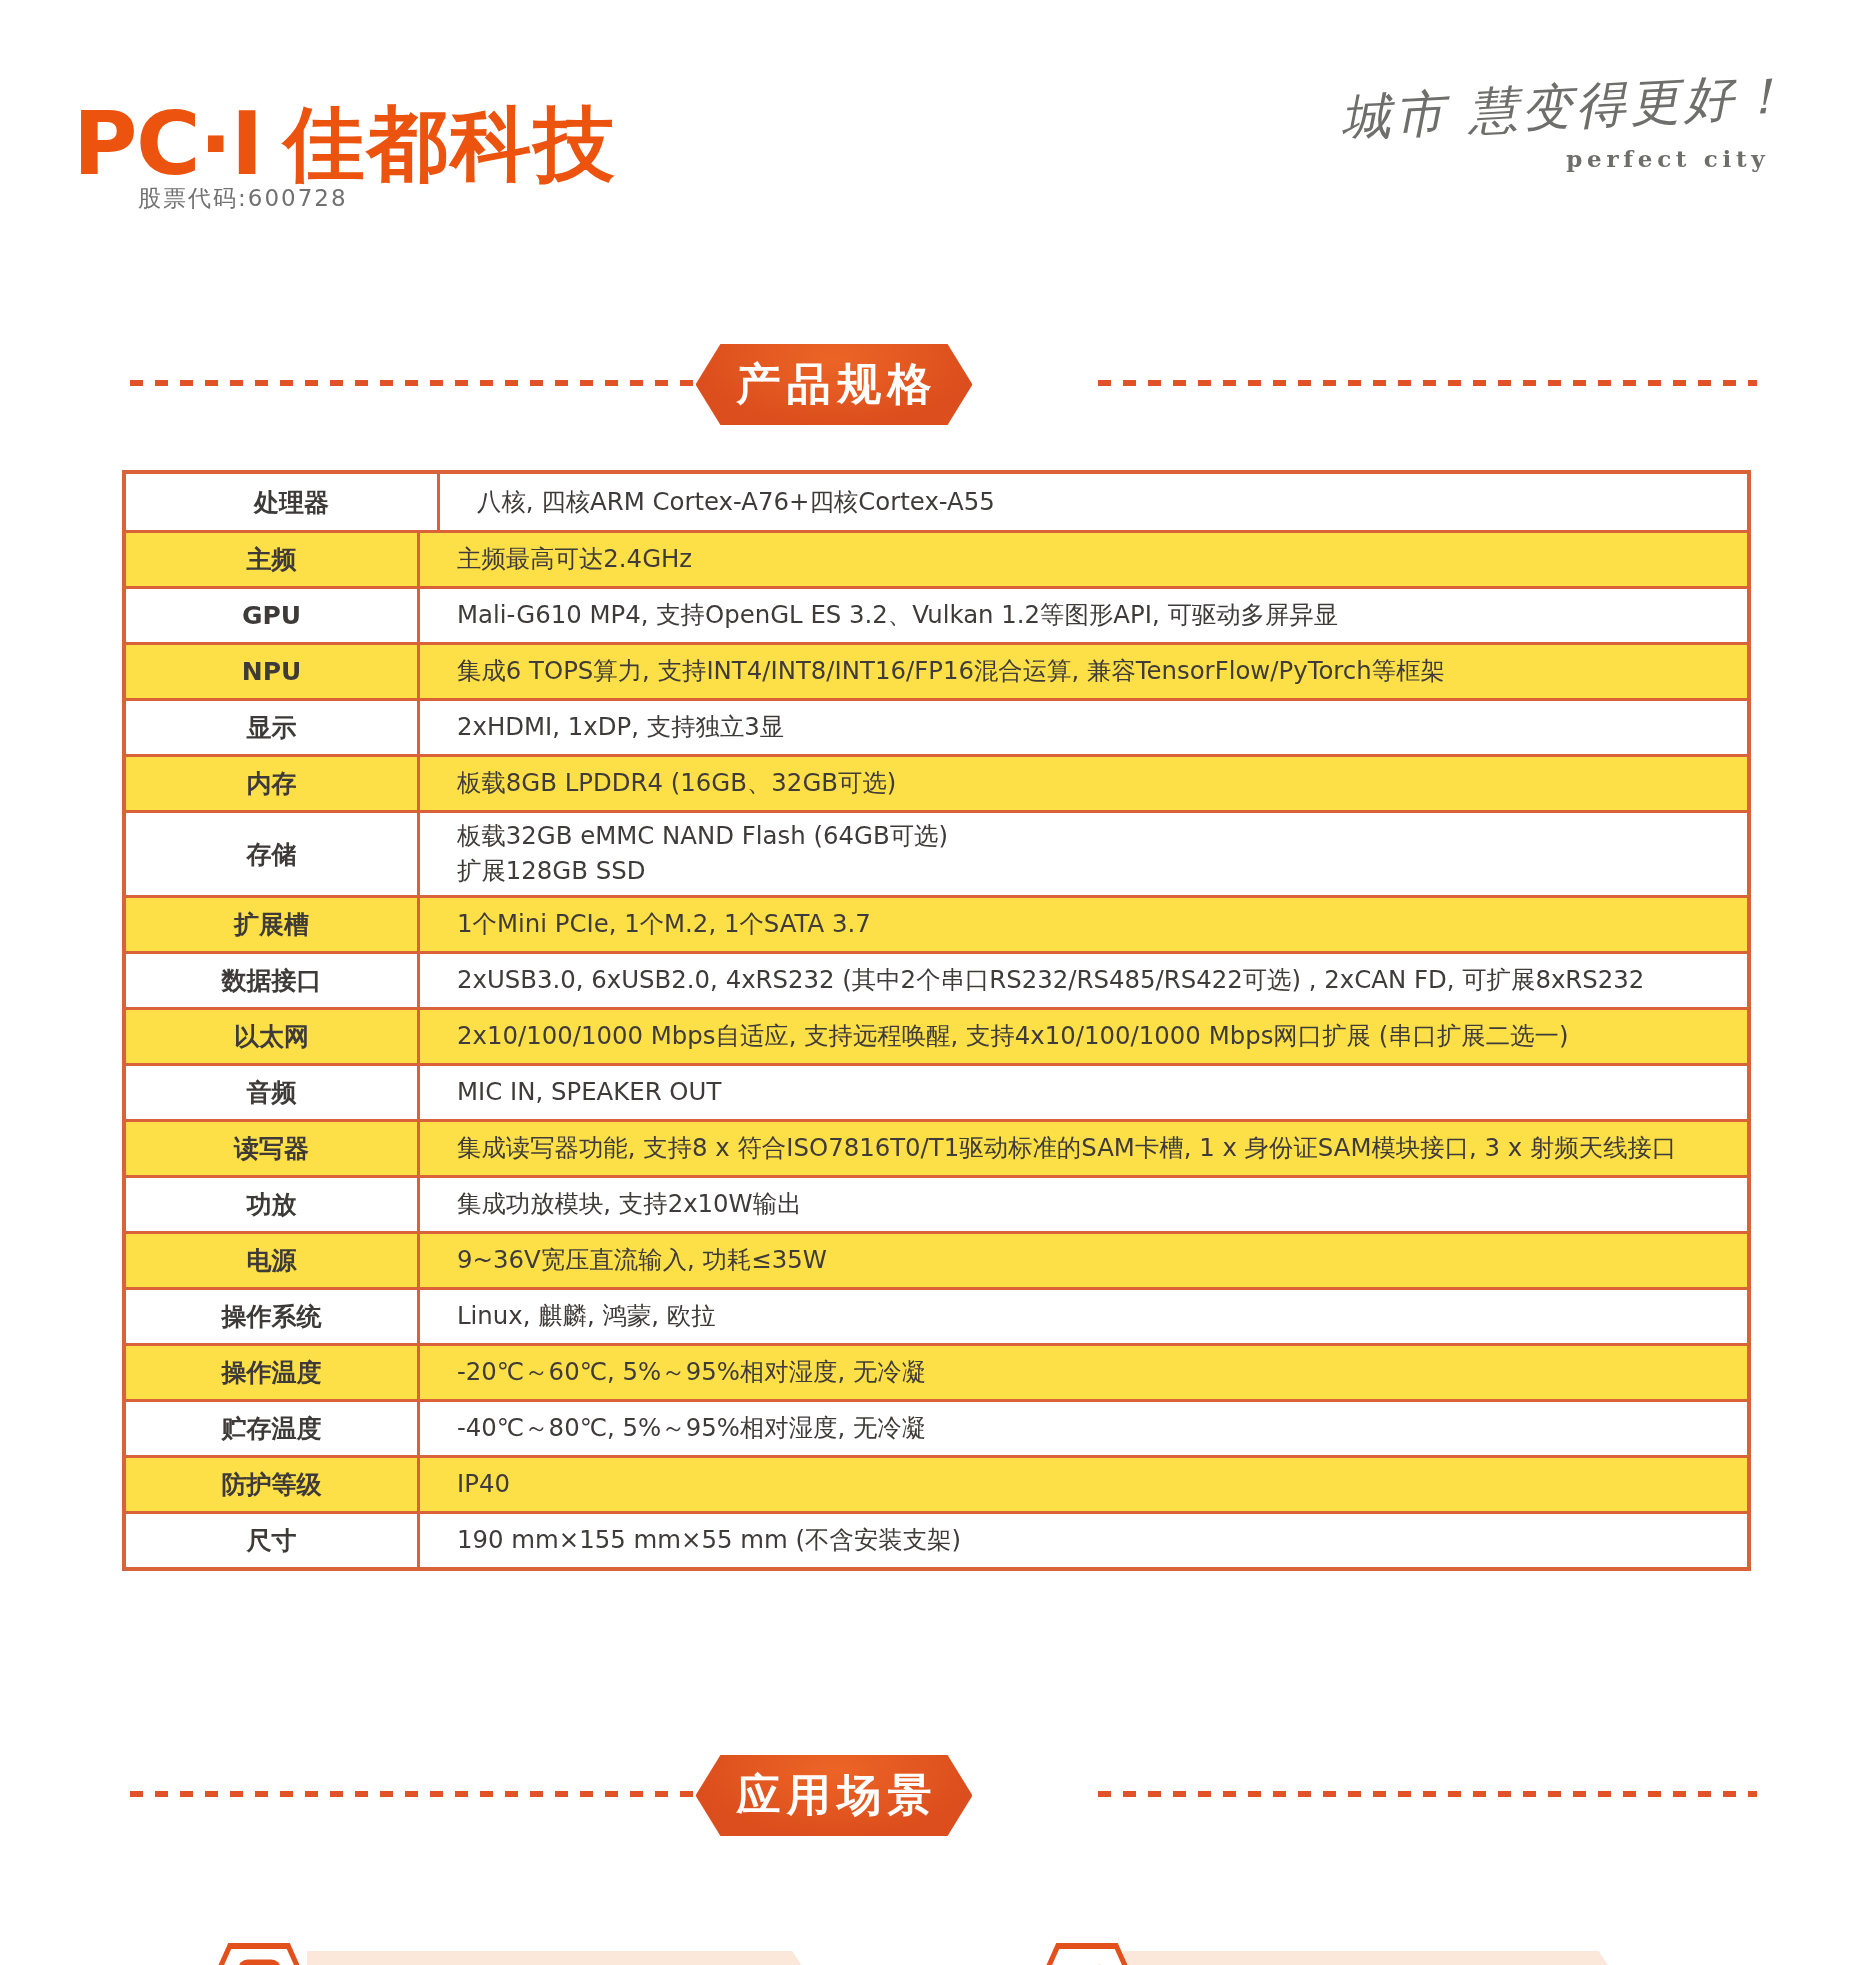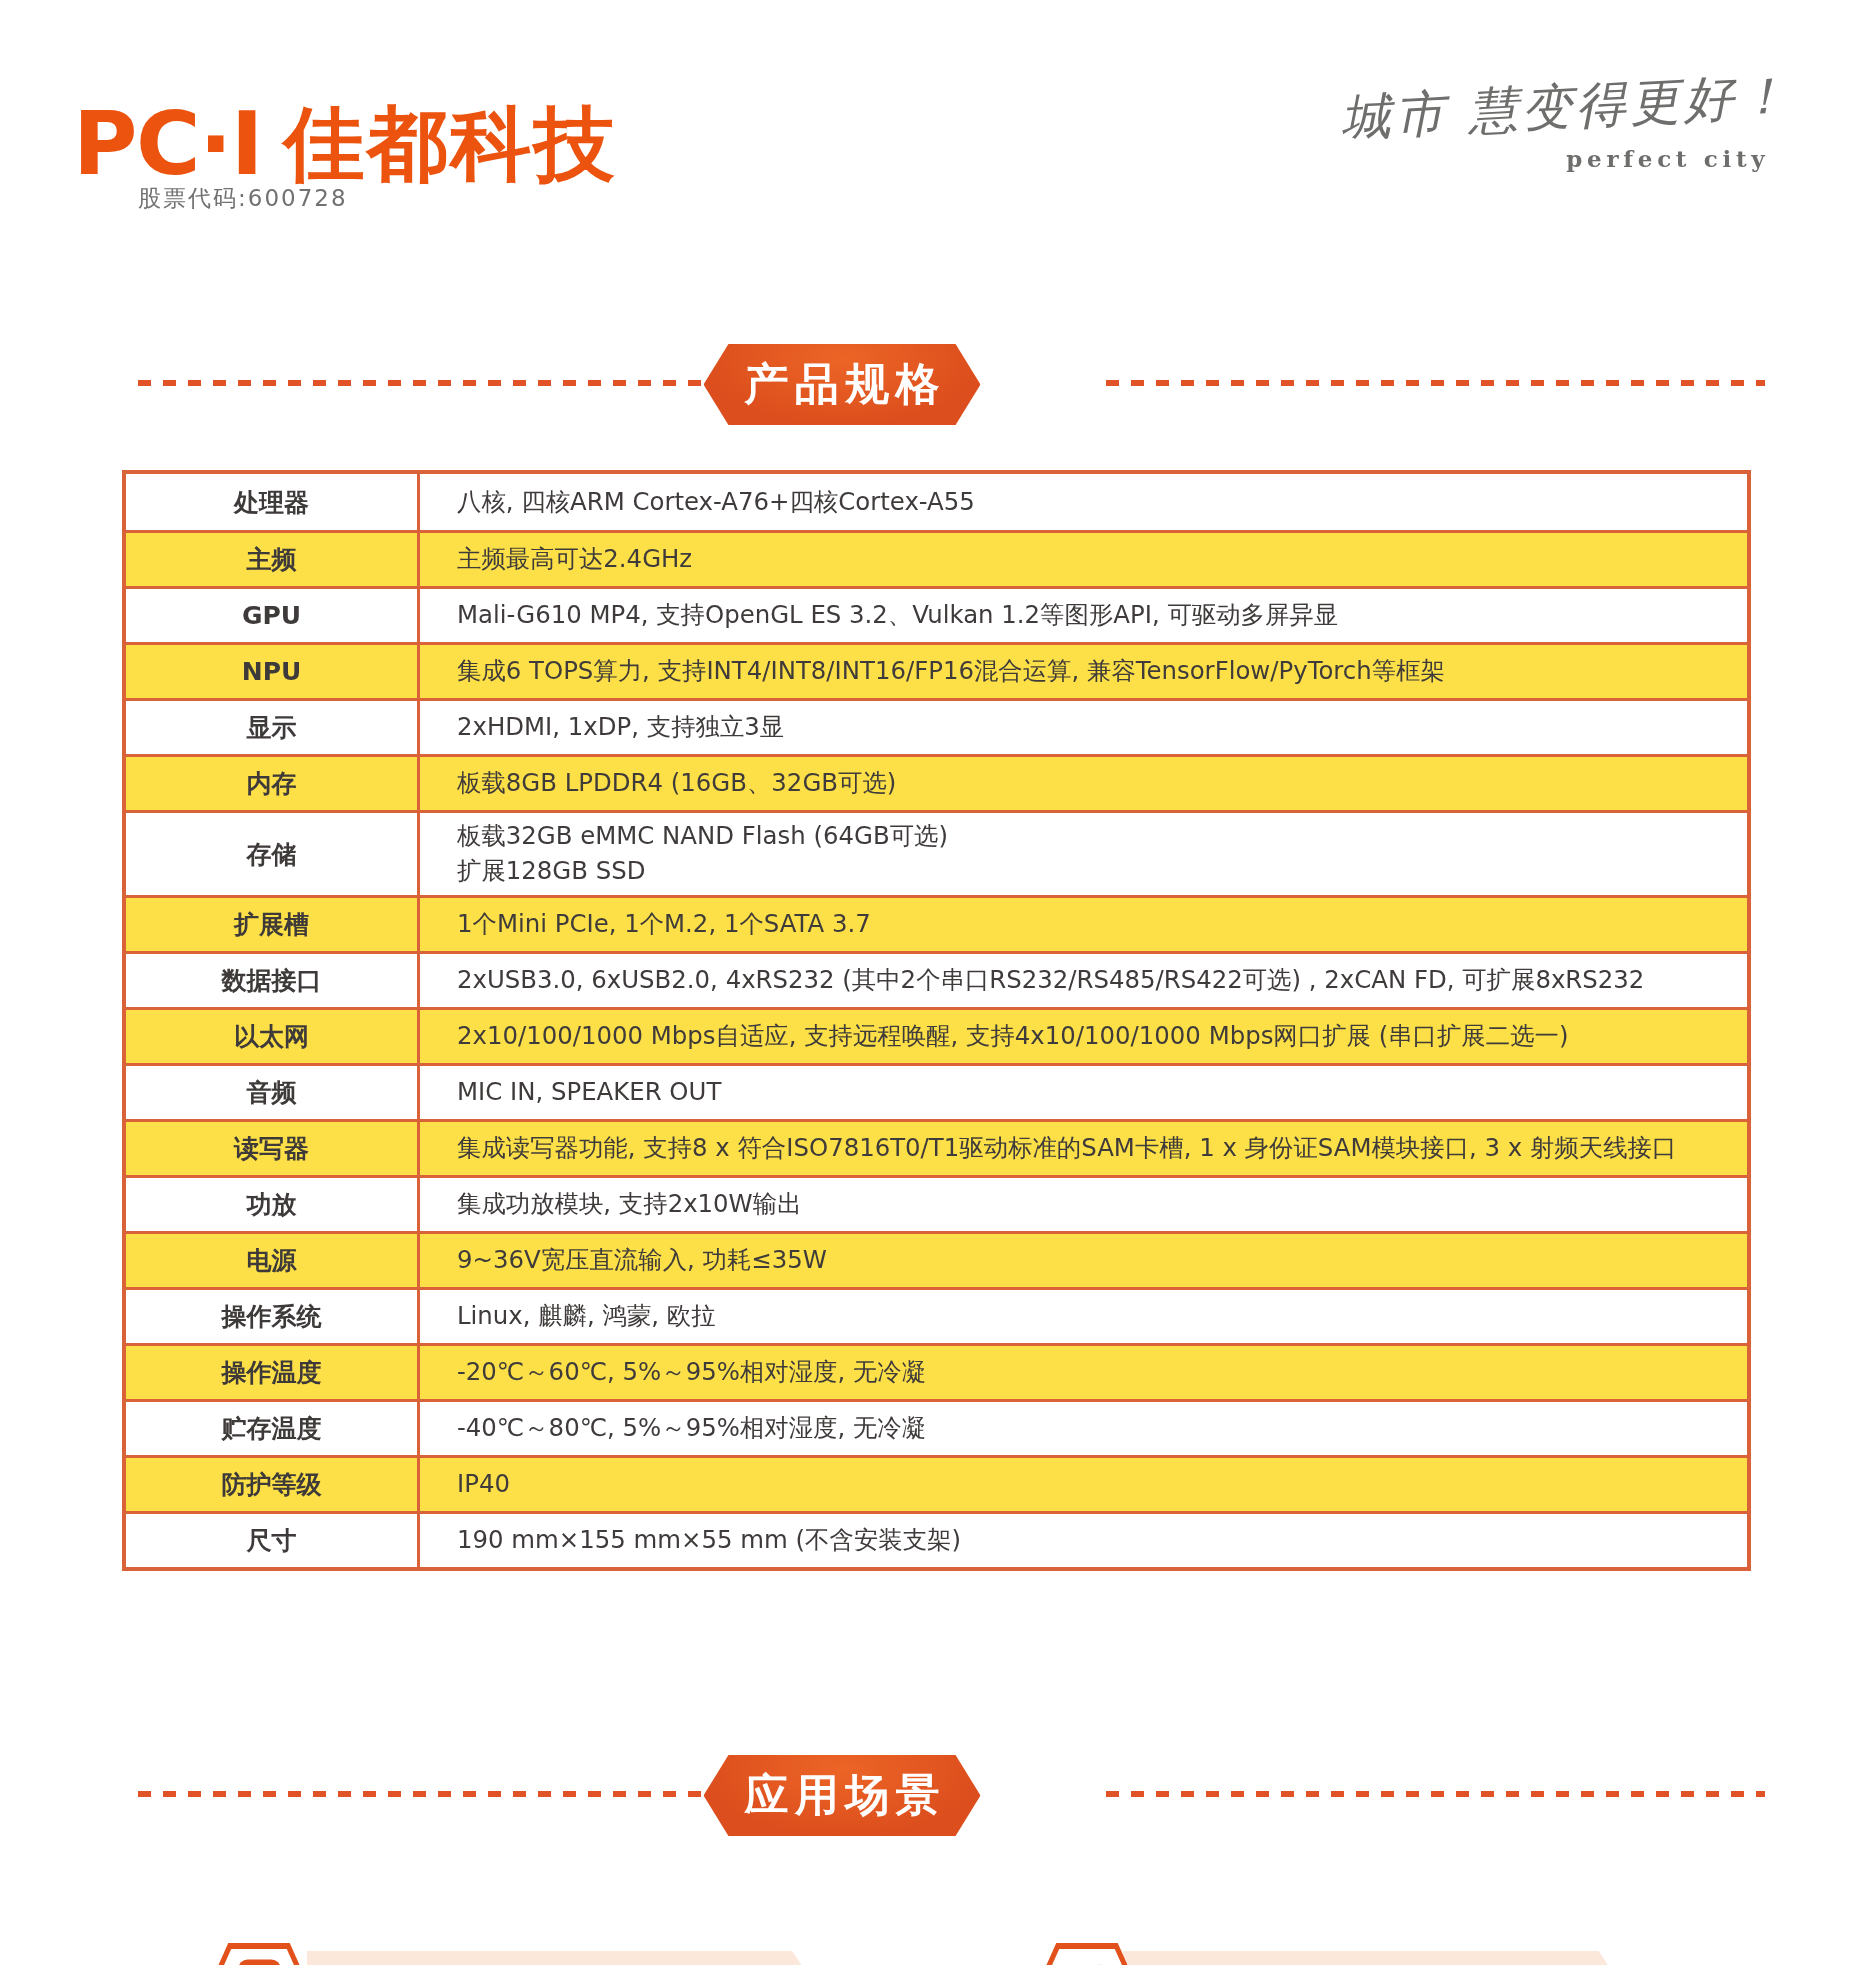--- a/index.html
+++ b/index.html
@@ -30,21 +30,21 @@
   }
   .slogan-cn{
     font-size:50px;font-style:italic;letter-spacing:3.9px;
     transform:rotate(-3deg);transform-origin:right center;
     white-space:nowrap;line-height:1.15;
   }
   .slogan-en{
     font-size:23px;letter-spacing:4.7px;margin-top:20px;padding-right:21.6px;font-weight:bold;
   }
   
-  .section-header{position:absolute;left:16px;width:1652px;height:83px;}
+  .section-header{position:absolute;left:8px;width:1652px;height:83px;}
   .badge{
     position:absolute;left:50%;transform:translateX(-50%);
     width:277px;height:81px;top:0;
     clip-path:polygon(9% 0,91% 0,100% 50%,91% 100%,9% 100%,0 50%);
     background:radial-gradient(ellipse at 50% 18%, #EC6526 0%, #DC4E1D 72%);
     display:flex;align-items:center;justify-content:center;
   }
   .badge span{
     color:#ffffff;font-size:44px;font-weight:bold;
     letter-spacing:6.3px;text-indent:6.3px;white-space:nowrap;
@@ -54,21 +54,21 @@
     background:repeating-linear-gradient(90deg,#E15326 0,#E15326 13.4px,transparent 13.4px,transparent 25px);
   }
   .dash.left{left:122px;width:659px;}
   .dash.right{left:1090px;width:659px;}
   
   .spec-table{
     position:absolute;left:122px;top:470px;width:1629px;
     border:4.7px solid #D96239;background:#ffffff;
   }
   .spec-row{display:flex;min-height:56px;border-top:3.9px solid #D96239;background:#ffffff;}
-  .spec-row:first-child{border-top:none;}
+  .spec-row:first-child{border-top:none;margin-left:20px;}
   .spec-row.alt{background:#fde047;}
   .spec-row.tall{min-height:85px;}
   .spec-label{
     flex:0 0 294px;border-right:3.9px solid #D96239;
     display:flex;align-items:center;justify-content:center;
     font-weight:bold;font-size:25px;color:#3E3A39;text-align:center;
     padding:3.9px 7.9px;
   }
   .spec-value{
     flex:1;display:flex;flex-direction:column;justify-content:center;

